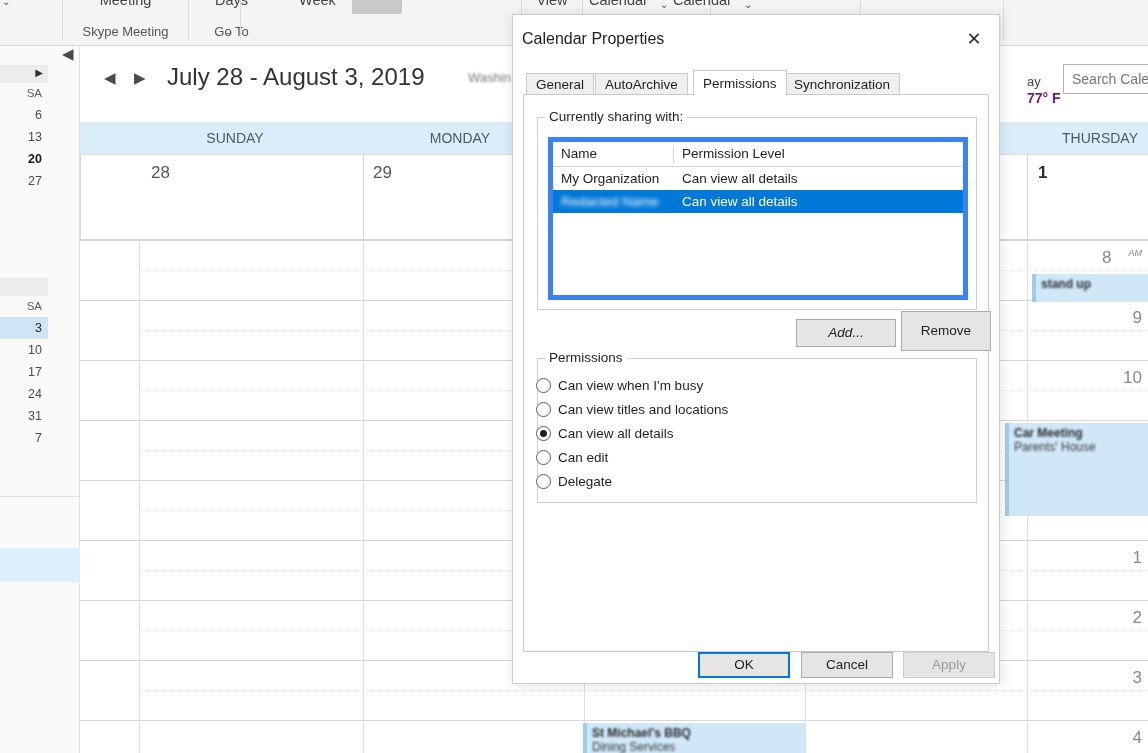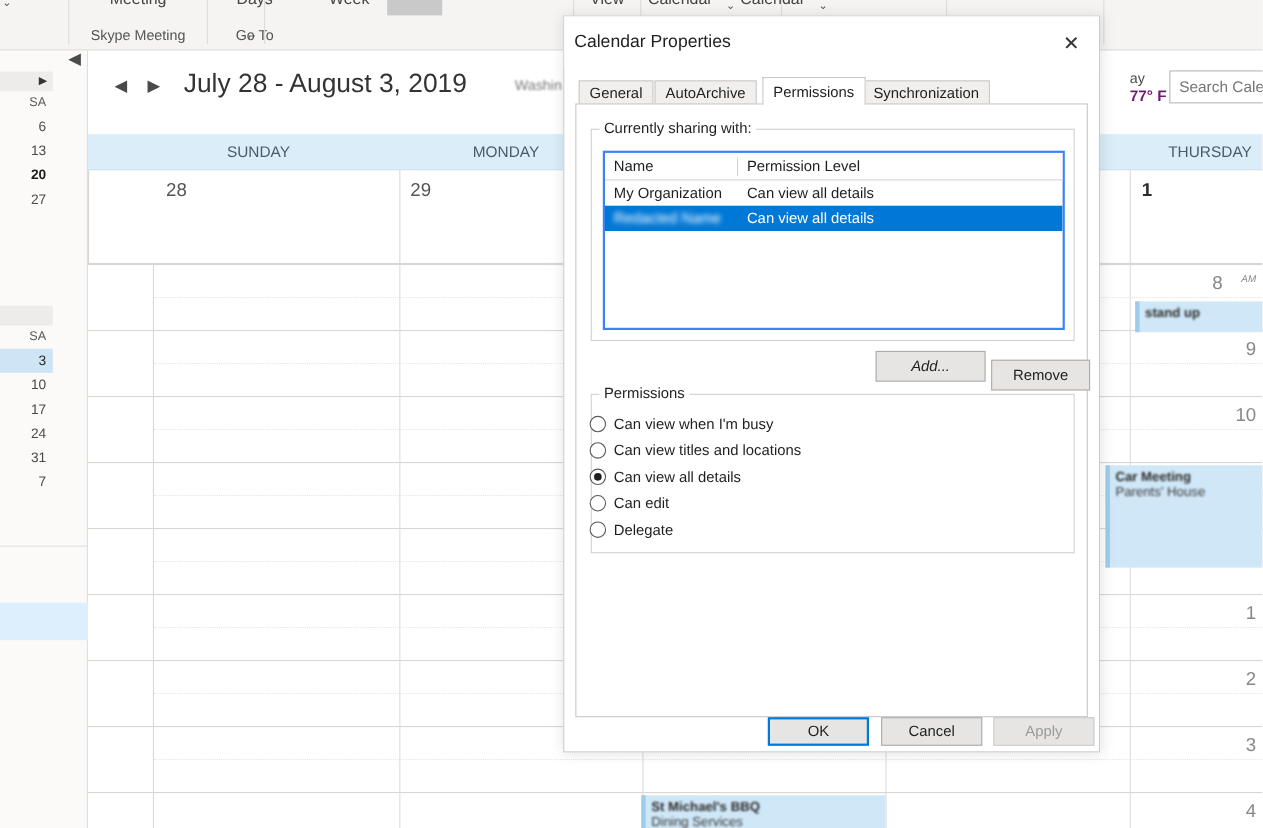--- a/index.html
+++ b/index.html
@@ -169,21 +169,21 @@
     color: #7a7a7a;
     filter: blur(1.1px);
     white-space: nowrap;
   }
   .weather {
     position: absolute;
     left: 1027px; top: 63px;
     text-align: left;
     line-height: 1.25;
   }
-  .weather .wday { font-size: 13px; color: #4a4a4a; }
+  .weather .wday { font-size: 13px; color: #4a4a4a; margin-top: 11px; }
   .weather .wtemp { font-size: 14px; color: #701a75; font-weight: bold; }
   .search-box {
     position: absolute;
     left: 1063px; top: 64px;
     width: 120px; height: 30px;
     border: 1px solid #b9b7b5;
     background: #ffffff;
     box-sizing: border-box;
     font-size: 14px;
     color: #8a8a8a;
@@ -396,21 +396,21 @@
     position: absolute;
     background: #ffffff;
     font-size: 13.5px;
     color: #1f1f1f;
     padding: 0 4px;
     white-space: nowrap;
   }
   .listview {
     position: absolute;
     background: #ffffff;
-    border: 2px solid #3b82f6;
+    border: 5px solid #3b82f6;
     box-sizing: border-box;
     overflow: hidden;
   }
   .lv-header {
     position: absolute;
     left: 0; top: 0;
     width: 100%;
     height: 25px;
     background: #ffffff;
     border-bottom: 1px solid #d6d4d2;
@@ -697,21 +697,21 @@
           <div class="lv-cell" style="left:121px; width:299px;">Can view all details</div>
         </div>
 
         <div class="lv-row selected" style="top:48px;">
           <div class="lv-cell blurred" style="left:0px; width:121px;">Redacted Name</div>
           <div class="lv-cell" style="left:121px; width:299px;">Can view all details</div>
         </div>
       </div>
 
       <button class="btn" style="left:272px; top:224px; width:100px; height:28px;font-style:italic;">Add...</button>
-      <button class="btn" style="left:377px; top:232px; width:90px; height:28px;">Remove</button>
+      <button class="btn" style="left:377px; top:216px; width:90px; height:40px;">Remove</button>
 
       <div class="group-box" style="left:13px; top:263px; width:440px; height:145px;"></div>
       <div class="group-legend" style="left:21px; top:255px;">Permissions</div>
 
       <div class="radio-row" style="top:279px;">
         <span class="radio-mark"></span>
         <span class="radio-text">Can view when I'm busy</span>
       </div>
       <div class="radio-row" style="top:303px;">
         <span class="radio-mark"></span>

